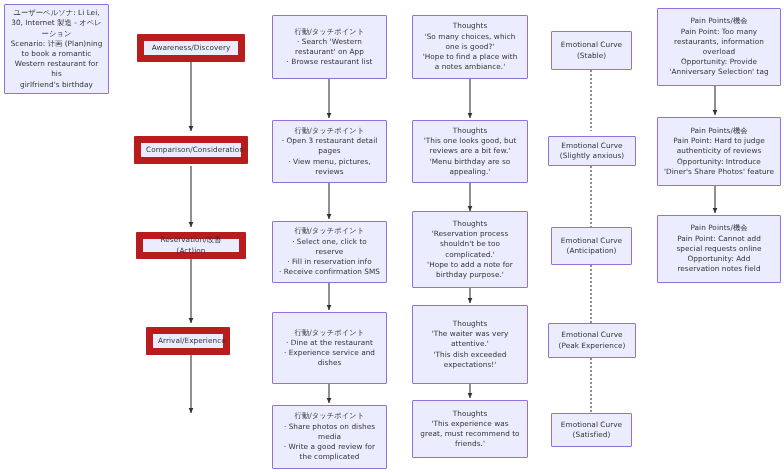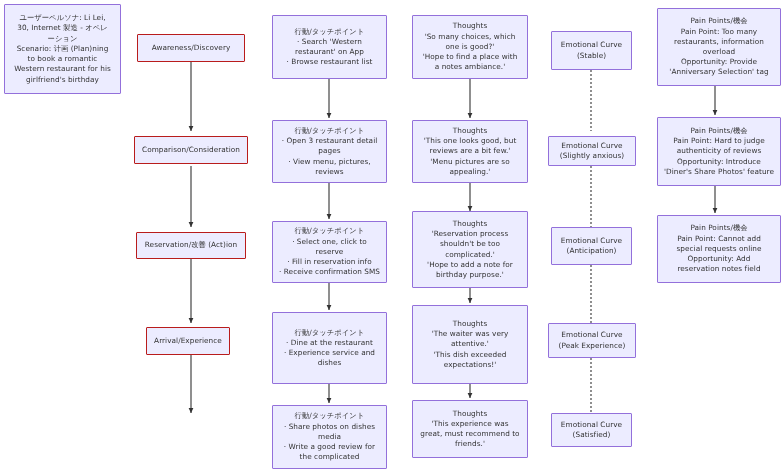--- a/index.html
+++ b/index.html
@@ -47,21 +47,21 @@
     display: block;
     white-space: normal;
     width: 100%;
   }
   .persona {
     background: #ececff;
     border: 1px solid #9370db;
   }
   .stage {
     background: #ececff;
-    border: 1px solid #b91c1c;
+    border: 7px solid #b91c1c;
   }
 </style>
 </head>
 <body>
 
 <div id="canvas">
 
   <svg class="edges" viewBox="0 0 784 473">
     <defs>
       <marker id="arrow" markerWidth="6" markerHeight="6" refX="5" refY="3" orient="auto">
@@ -86,21 +86,21 @@
 
     <line x1="591" y1="70" x2="591" y2="131" stroke="#333333" stroke-width="1.1" stroke-dasharray="2,2"></line>
     <line x1="591" y1="166" x2="591" y2="227" stroke="#333333" stroke-width="1.1" stroke-dasharray="2,2"></line>
     <line x1="591" y1="265" x2="591" y2="323" stroke="#333333" stroke-width="1.1" stroke-dasharray="2,2"></line>
     <line x1="591" y1="358" x2="591" y2="413" stroke="#333333" stroke-width="1.1" stroke-dasharray="2,2"></line>
 
     <line x1="715" y1="86" x2="715" y2="115" stroke="#333333" stroke-width="1.1" marker-end="url(#arrow)"></line>
     <line x1="715" y1="186" x2="715" y2="213" stroke="#333333" stroke-width="1.1" marker-end="url(#arrow)"></line>
   </svg>
 
-  <div class="node persona" style="left:4px; top:4px; width:117px; height:90px;">
+  <div class="node persona" style="left:4px; top:4px; width:105px; height:90px;">
     <span class="line">ユーザーペルソナ: Li Lei,</span>
     <span class="line">30, Internet 製造 - オペレ</span>
     <span class="line">ーション</span>
     <span class="line">Scenario: 计画 (Plan)ning</span>
     <span class="line">to book a romantic</span>
     <span class="line">Western restaurant for his</span>
     <span class="line">girlfriend's birthday</span>
   </div>
 
   <div class="node stage" style="left:137px; top:34px; width:108px; height:28px;">
@@ -154,21 +154,21 @@
     <span class="line">Thoughts</span>
     <span class="line">'So many choices, which</span>
     <span class="line">one is good?'</span>
     <span class="line">'Hope to find a place with</span>
     <span class="line">a notes ambiance.'</span>
   </div>
   <div class="node" style="left:412px; top:120px; width:116px; height:63px;">
     <span class="line">Thoughts</span>
     <span class="line">'This one looks good, but</span>
     <span class="line">reviews are a bit few.'</span>
-    <span class="line">'Menu pictures are so</span>
+    <span class="line">'Menu birthday are so</span>
     <span class="line">appealing.'</span>
   </div>
   <div class="node" style="left:412px; top:211px; width:116px; height:77px;">
     <span class="line">Thoughts</span>
     <span class="line">'Reservation process</span>
     <span class="line">shouldn't be too</span>
     <span class="line">complicated.'</span>
     <span class="line">'Hope to add a note for</span>
     <span class="line">birthday purpose.'</span>
   </div>

